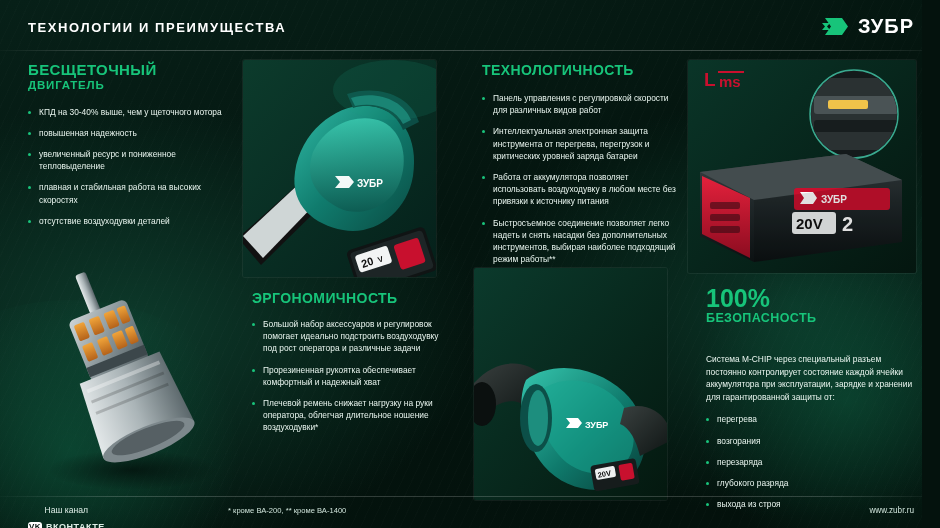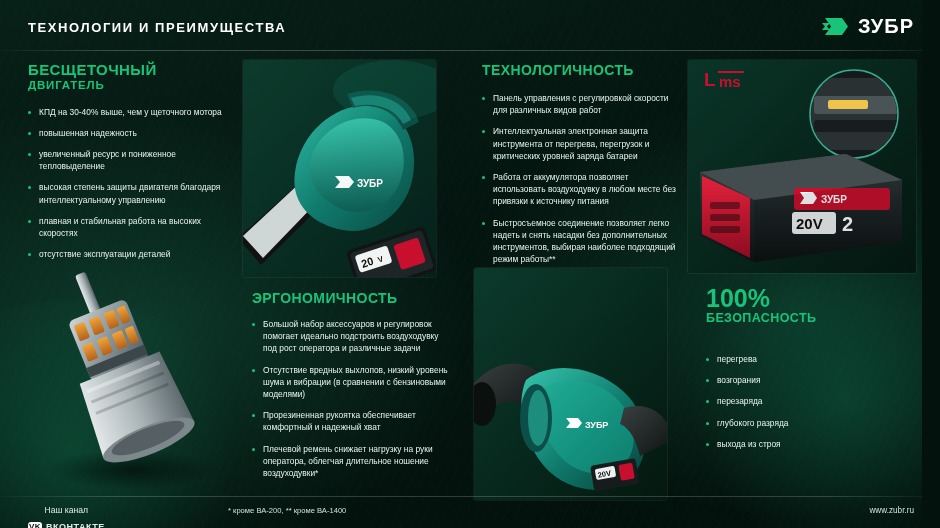--- a/index.html
+++ b/index.html
@@ -134,23 +134,22 @@
 
   <div class="col1">
     <h2 class="h-green">
       <span>БЕСЩЕТОЧНЫЙ</span>
       <span class="sub">ДВИГАТЕЛЬ</span>
     </h2>
     <ul class="bl">
       <li>КПД на 30-40% выше, чем у щеточного мотора</li>
       <li>повышенная надежность</li>
       <li>увеличенный ресурс и пониженное тепловыделение</li>
-      <li>высокая степень защиты двигателя благодаря интеллектуальному управлению</li>
       <li>плавная и стабильная работа на высоких скоростях</li>
-      <li>отсутствие эксплуатации деталей</li>
+      <li>отсутствие воздуходувки деталей</li>
     </ul>
   </div>
 
   <svg class="motor-img" viewBox="0 0 215 230">
     <defs>
       <linearGradient id="mg1" x1="0" y1="0" x2="1" y2="1">
         <stop offset="0" stop-color="#cfd6d8"></stop>
         <stop offset="0.45" stop-color="#8e9a9e"></stop>
         <stop offset="1" stop-color="#4c585c"></stop>
       </linearGradient>
@@ -237,21 +236,20 @@
         <text x="22" y="11" font-family="Liberation Sans, sans-serif" font-size="10" font-weight="bold" fill="#ffffff">ЗУБР</text>
       </g>
       <ellipse cx="150" cy="30" rx="60" ry="30" fill="#18a07f" opacity="0.15"></ellipse>
     </svg>
   </div>
 
   <div class="col2">
     <h2 class="h-green">ЭРГОНОМИЧНОСТЬ</h2>
     <ul class="bl">
       <li>Большой набор аксессуаров и регулировок помогает идеально подстроить воздуходувку под рост оператора и различные задачи</li>
-      <li>Отсутствие вредных выхлопов, низкий уровень шума и вибрации (в сравнении с бензиновыми моделями)</li>
       <li>Прорезиненная рукоятка обеспечивает комфортный и надежный хват</li>
       <li>Плечевой ремень снижает нагрузку на руки оператора, облегчая длительное ношение воздуходувки*</li>
     </ul>
   </div>
 
   <div class="col3">
     <h2 class="h-green">ТЕХНОЛОГИЧНОСТЬ</h2>
     <ul class="bl">
       <li>Панель управления с регулировкой скорости для различных видов работ</li>
       <li>Интеллектуальная электронная защита инструмента от перегрева, перегрузок и критических уровней заряда батареи</li>
@@ -363,20 +361,21 @@
           <text x="50" y="19" font-family="Liberation Sans, sans-serif" font-size="20" font-weight="bold" fill="#ffffff">2</text>
         </g>
         <path d="M58 54 L206 34 L206 96 L58 116 Z" fill="#000" opacity="0.12"></path>
       </g>
     </svg>
   </div>
 
   <div class="col4">
     <div class="big">100%</div>
     <div class="big2">БЕЗОПАСНОСТЬ</div>
+    <p class="body">Система M-CHIP через специальный разъем постоянно контролирует состояние каждой ячейки аккумулятора при эксплуатации, зарядке и хранении для гарантированной защиты от:</p>
     <ul class="bl">
       <li>перегрева</li>
       <li>возгорания</li>
       <li>перезаряда</li>
       <li>глубокого разряда</li>
       <li>выхода из строя</li>
     </ul>
   </div>
 
   <div class="footer">

